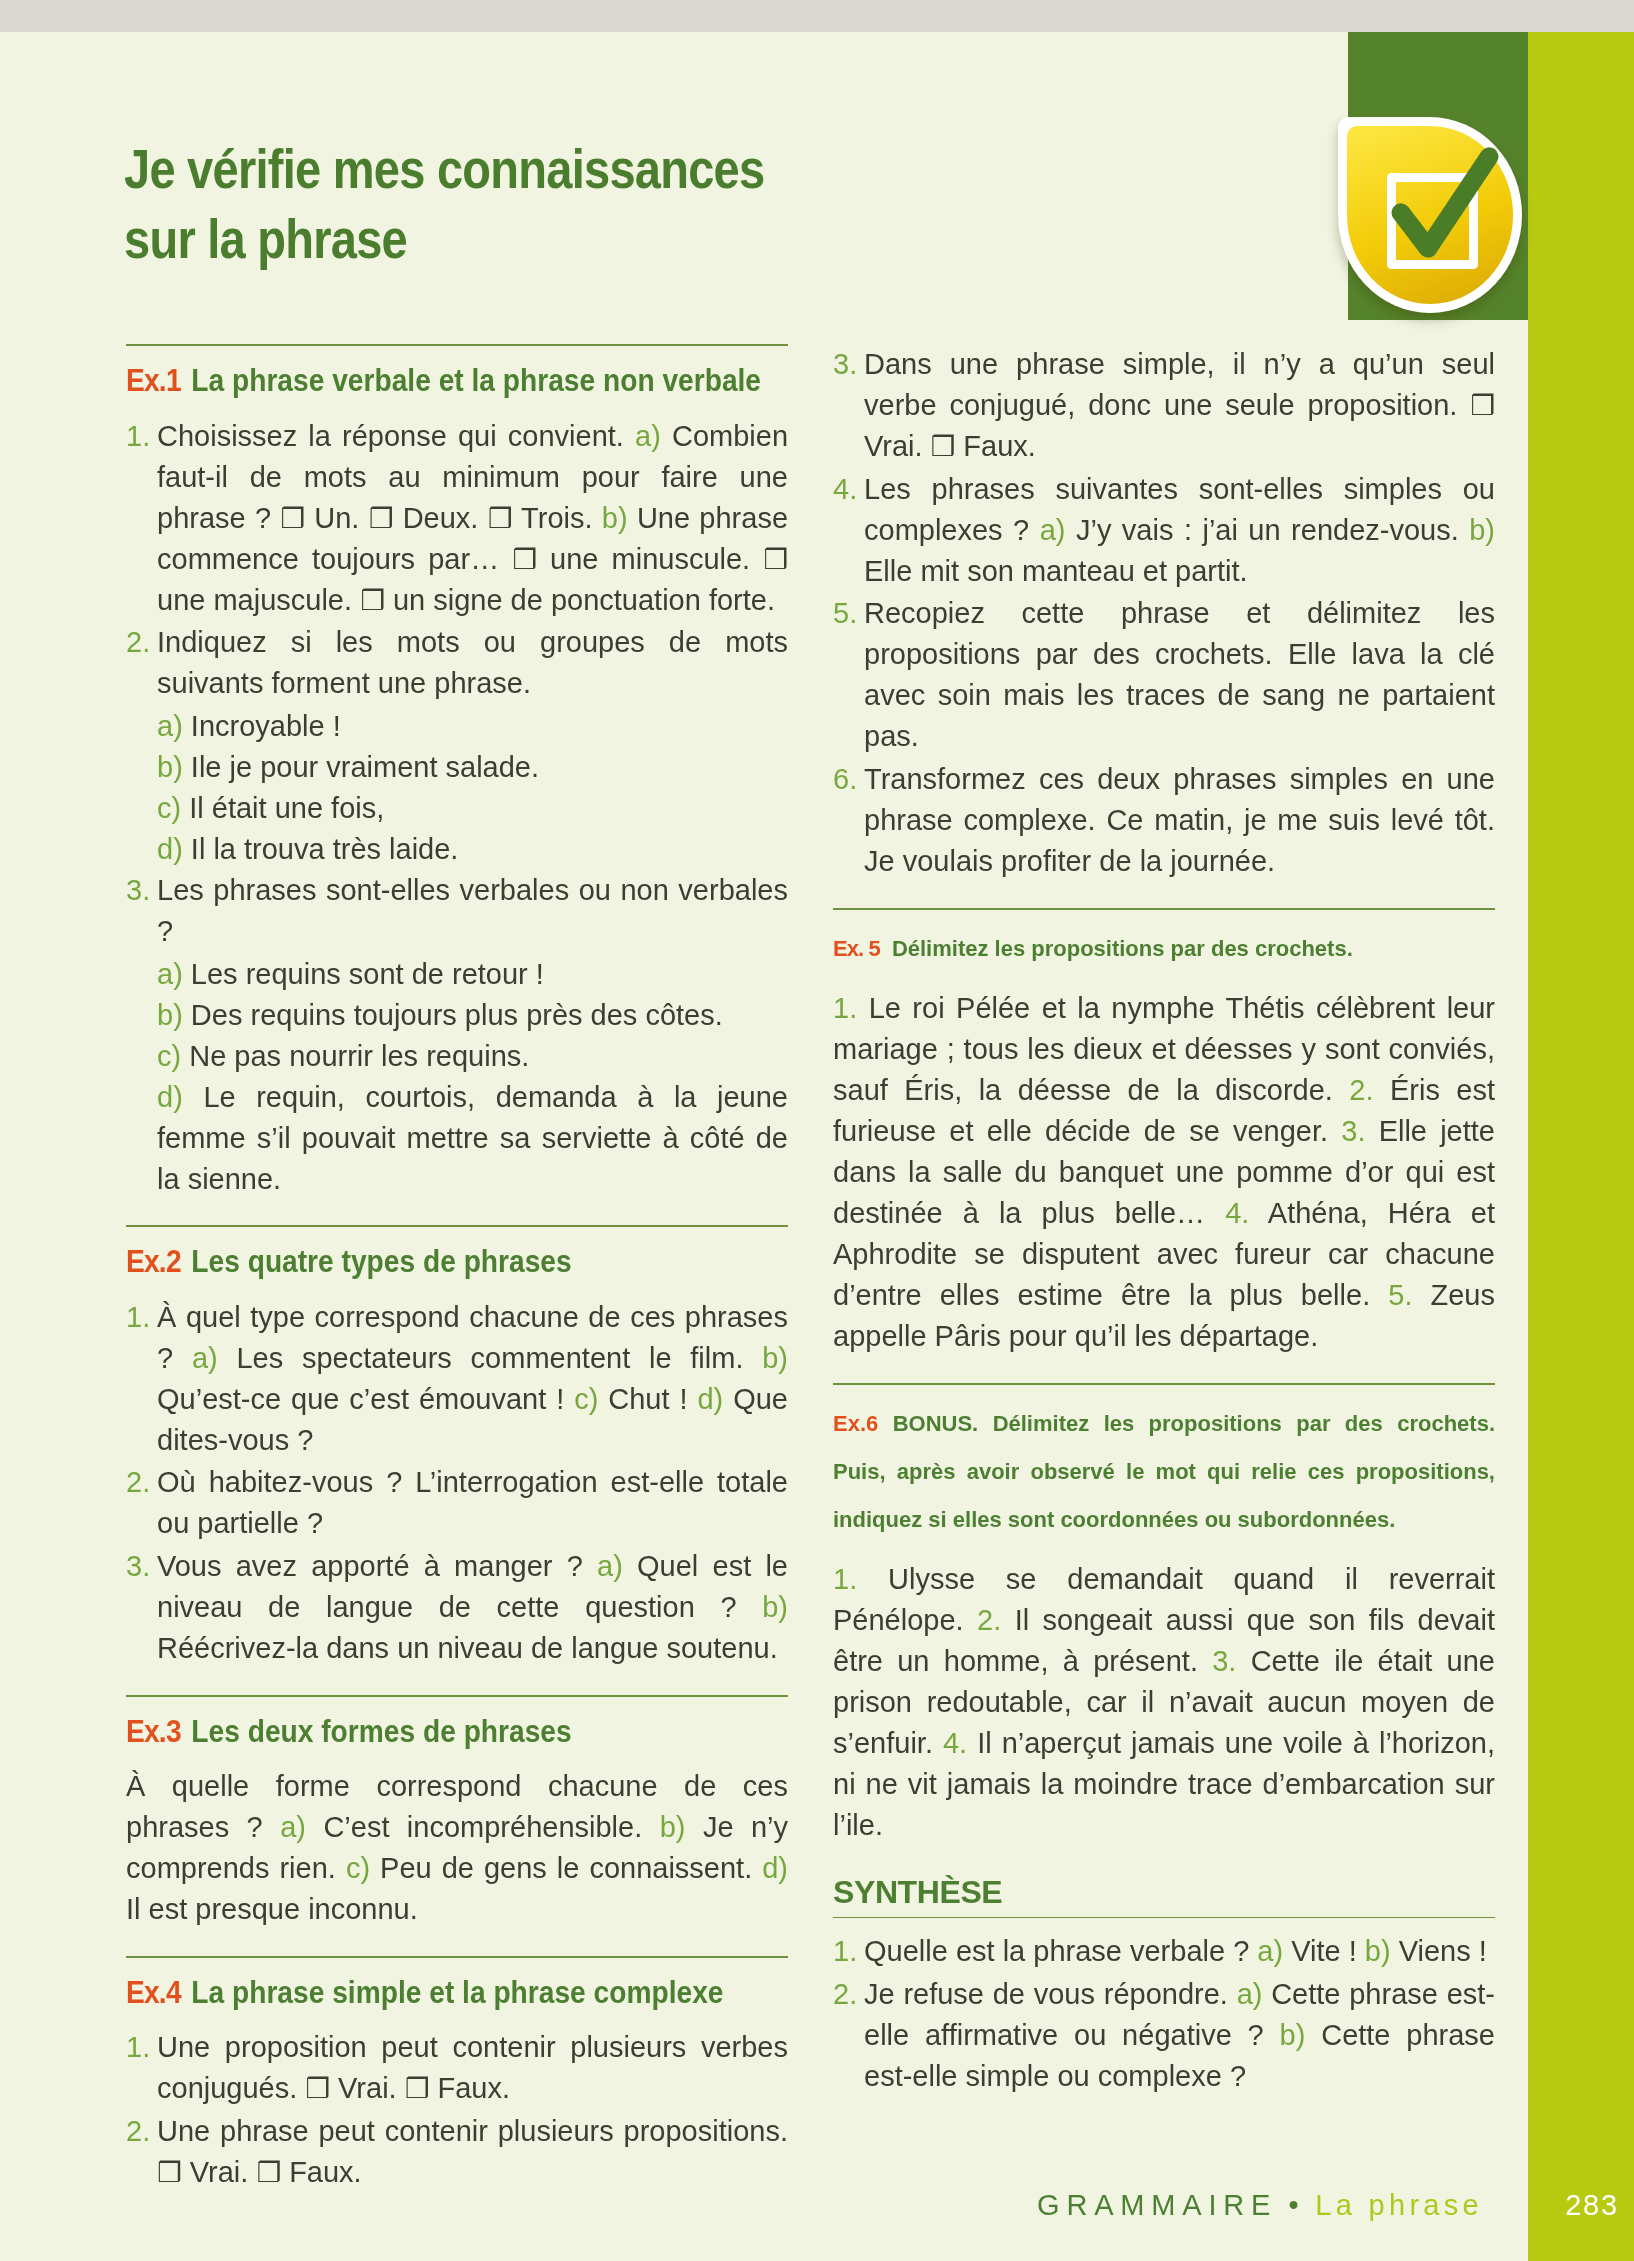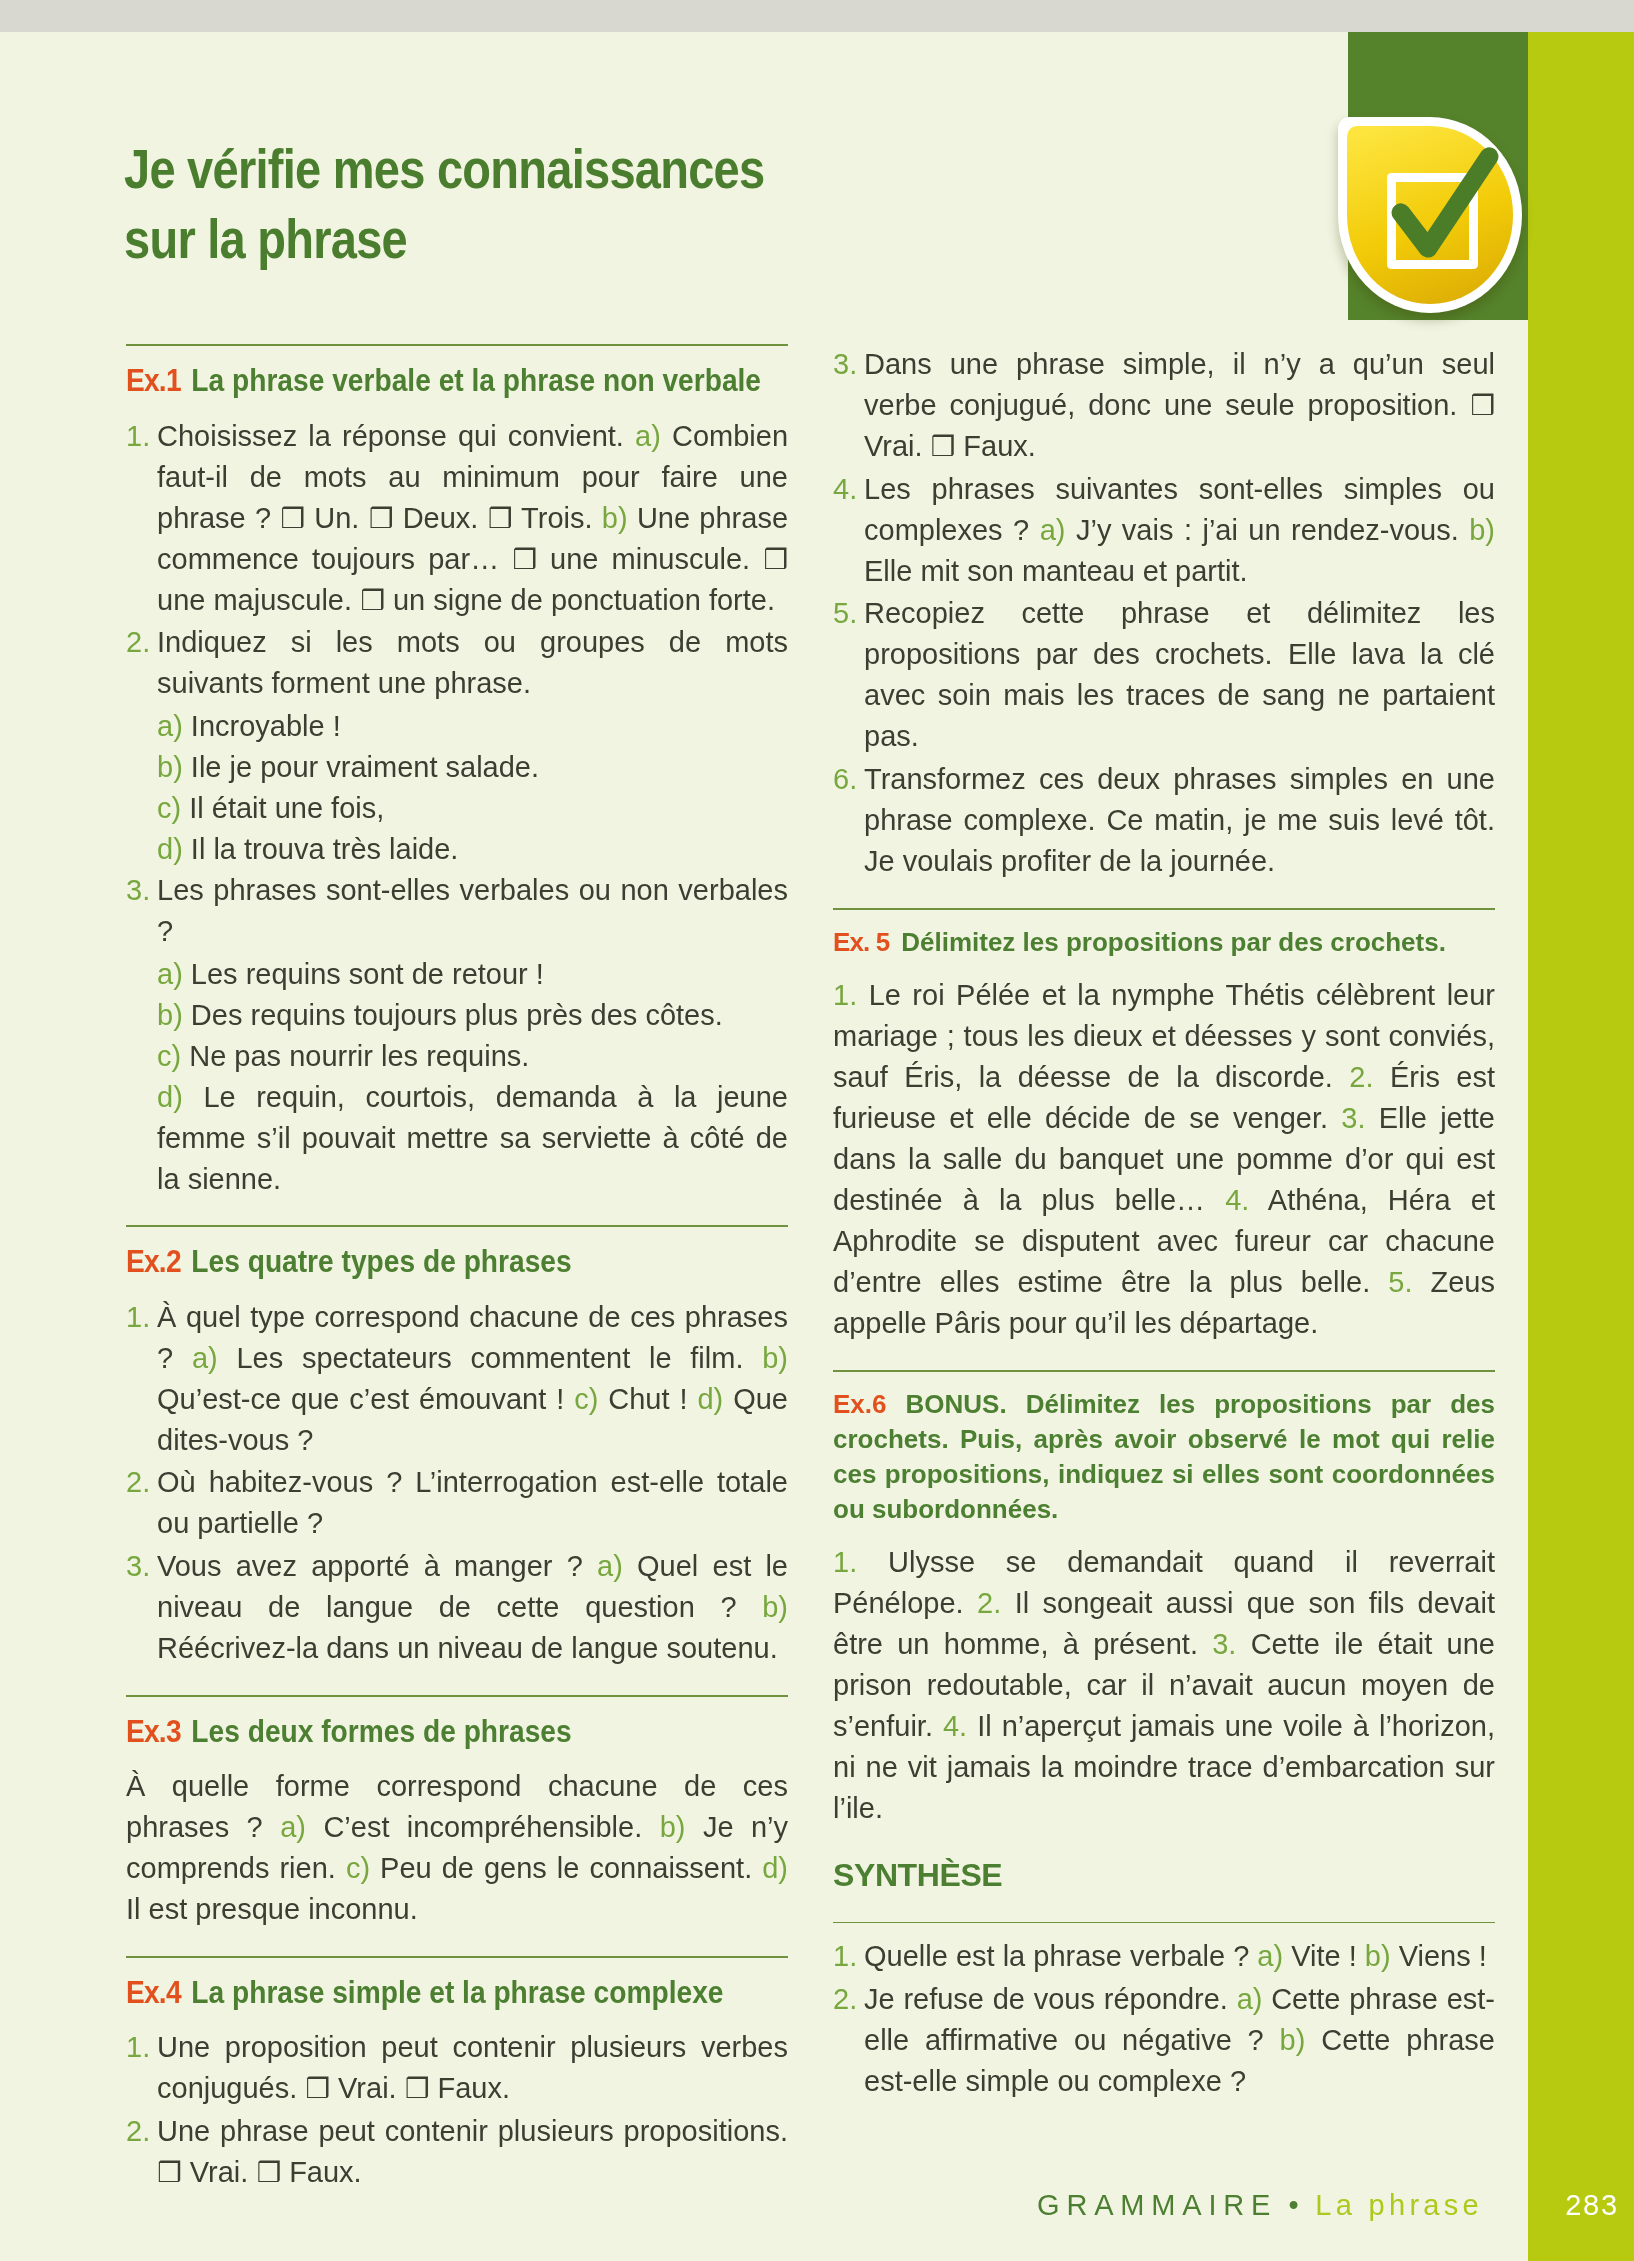--- a/index.html
+++ b/index.html
@@ -16,33 +16,33 @@
   .badge-check{position:absolute;left:51px;top:24px;width:112px;height:128px;}
   .page-title{position:absolute;left:124px;top:102px;font-size:56px;line-height:70px;font-weight:bold;
               color:#4a7d2e;transform:scaleX(.84);transform-origin:left top;letter-spacing:-0.9px;white-space:nowrap;}
   .col{position:absolute;top:312px;width:662px;font-size:29px;line-height:41px;text-align:justify;hyphens:auto;}
   .col-left{left:126px;}
   .col-right{left:833px;}
   .rule{border:0;border-top:2.6px solid #70923f;margin:0 0 15.3px 0;}
   .sec{margin-bottom:25.5px;}
   .ex-head{margin:0 0 15.3px 0;font-size:32px;line-height:39px;font-weight:bold;color:#4c7f31;text-align:left;}
   .oneline{white-space:nowrap;transform:scaleX(.88);transform-origin:left;}
-  .wrap-head{text-align:justify;font-size:26px;line-height:35px;}
+  .wrap-head{text-align:justify;font-size:22px;line-height:48px;}
   .ex-label{color:#e2511d;margin-right:12px;letter-spacing:-0.9px;}
   .item{position:relative;padding-left:31px;margin:0 0 1.7px 0;}
   .item>.num{position:absolute;left:0;top:0;}
   .opt{padding-left:31px;}
   .para{margin:0 0 3.4px 0;}
   .r-g{color:#77a73e;}
   .r-i{}
   .r-o{color:#e2511d;}
   .r-cb{font-family:"DejaVu Sans",sans-serif;font-size:.95em;}
   .num{color:#77a73e;}
   .synth-head{margin:22px 0 13.6px 0;font-size:32px;font-weight:bold;color:#4c7f31;
-              border-bottom:1.7px solid #70923f;padding-bottom:26px;text-align:left;
+              border-bottom:1.7px solid #70923f;padding-bottom:4px;text-align:left;
               letter-spacing:-0.4px;}
   .footer{position:absolute;top:2157px;left:704px;width:779px;text-align:right;font-size:29px;white-space:nowrap;}
   .f-section{color:#4c7f31;letter-spacing:6.8px;}
   .f-bullet{color:#4c7f31;margin:0 8.5px 0 3.4px;}
   .f-topic{color:#aec81d;letter-spacing:4.3px;}
   .page-num{position:absolute;top:2157px;left:1528px;width:128px;text-align:center;
             color:#ffffff;font-size:29px;letter-spacing:1.7px;}
 </style>
 </head>
 <body>

